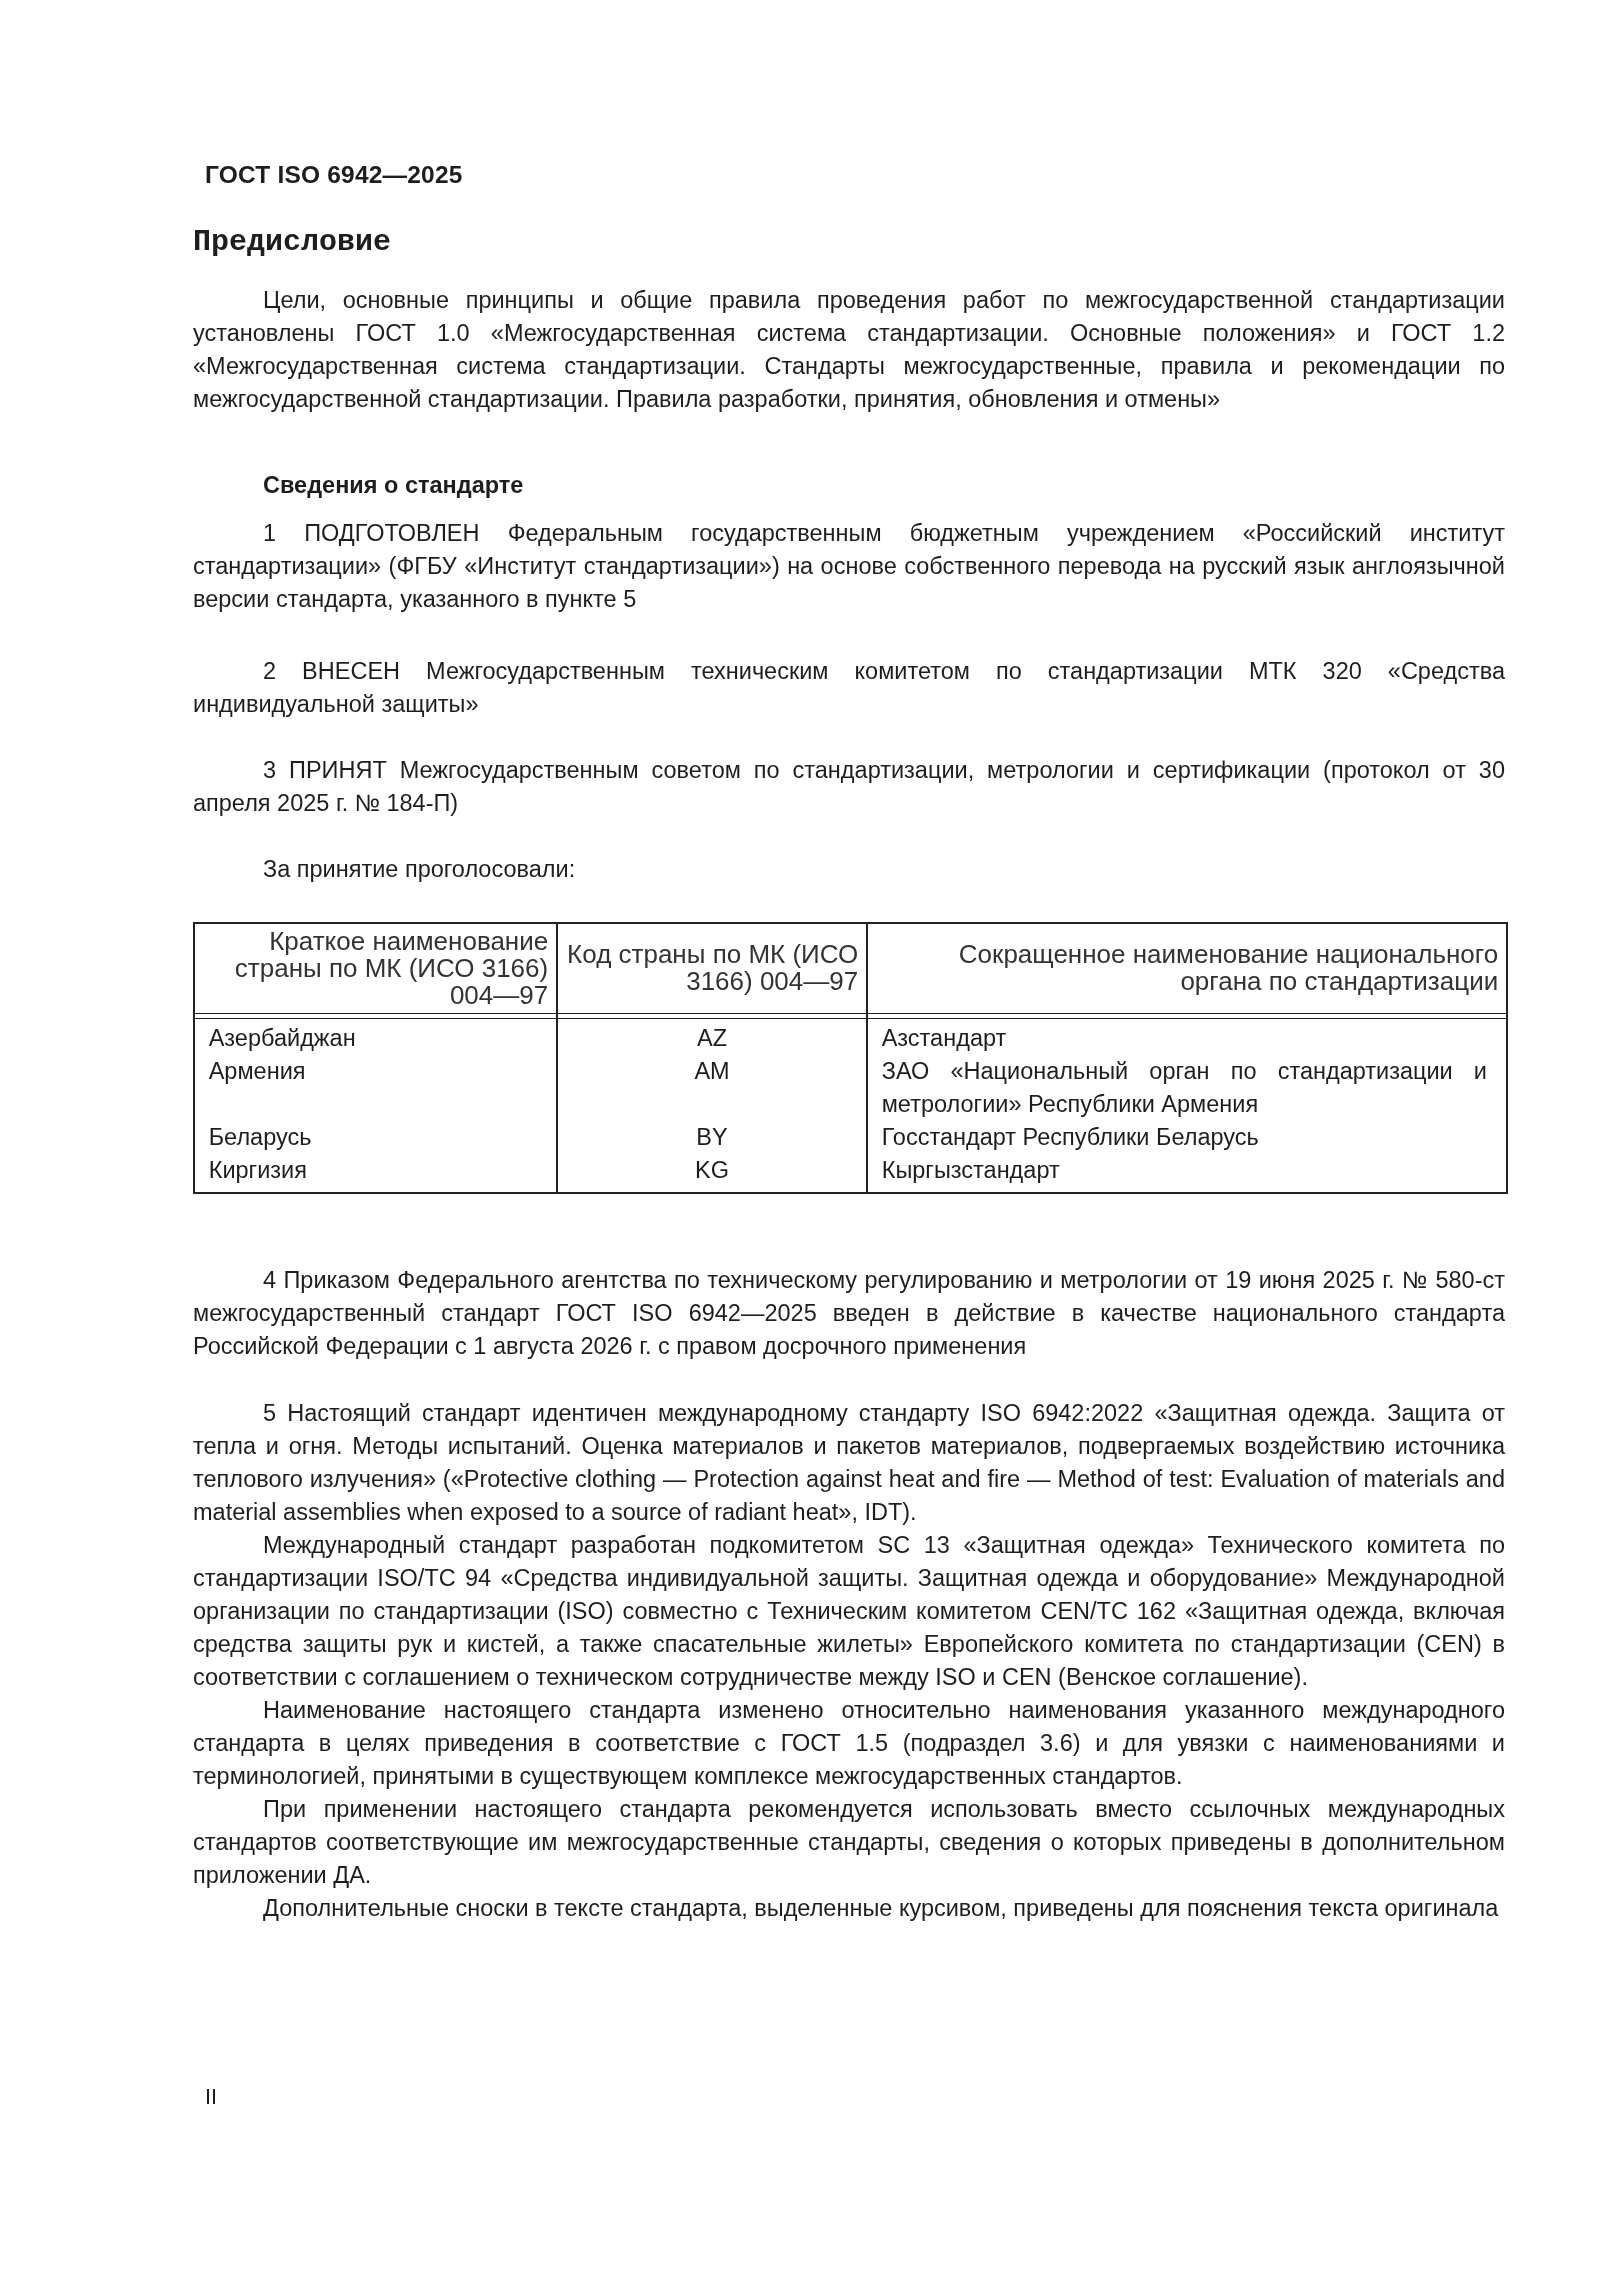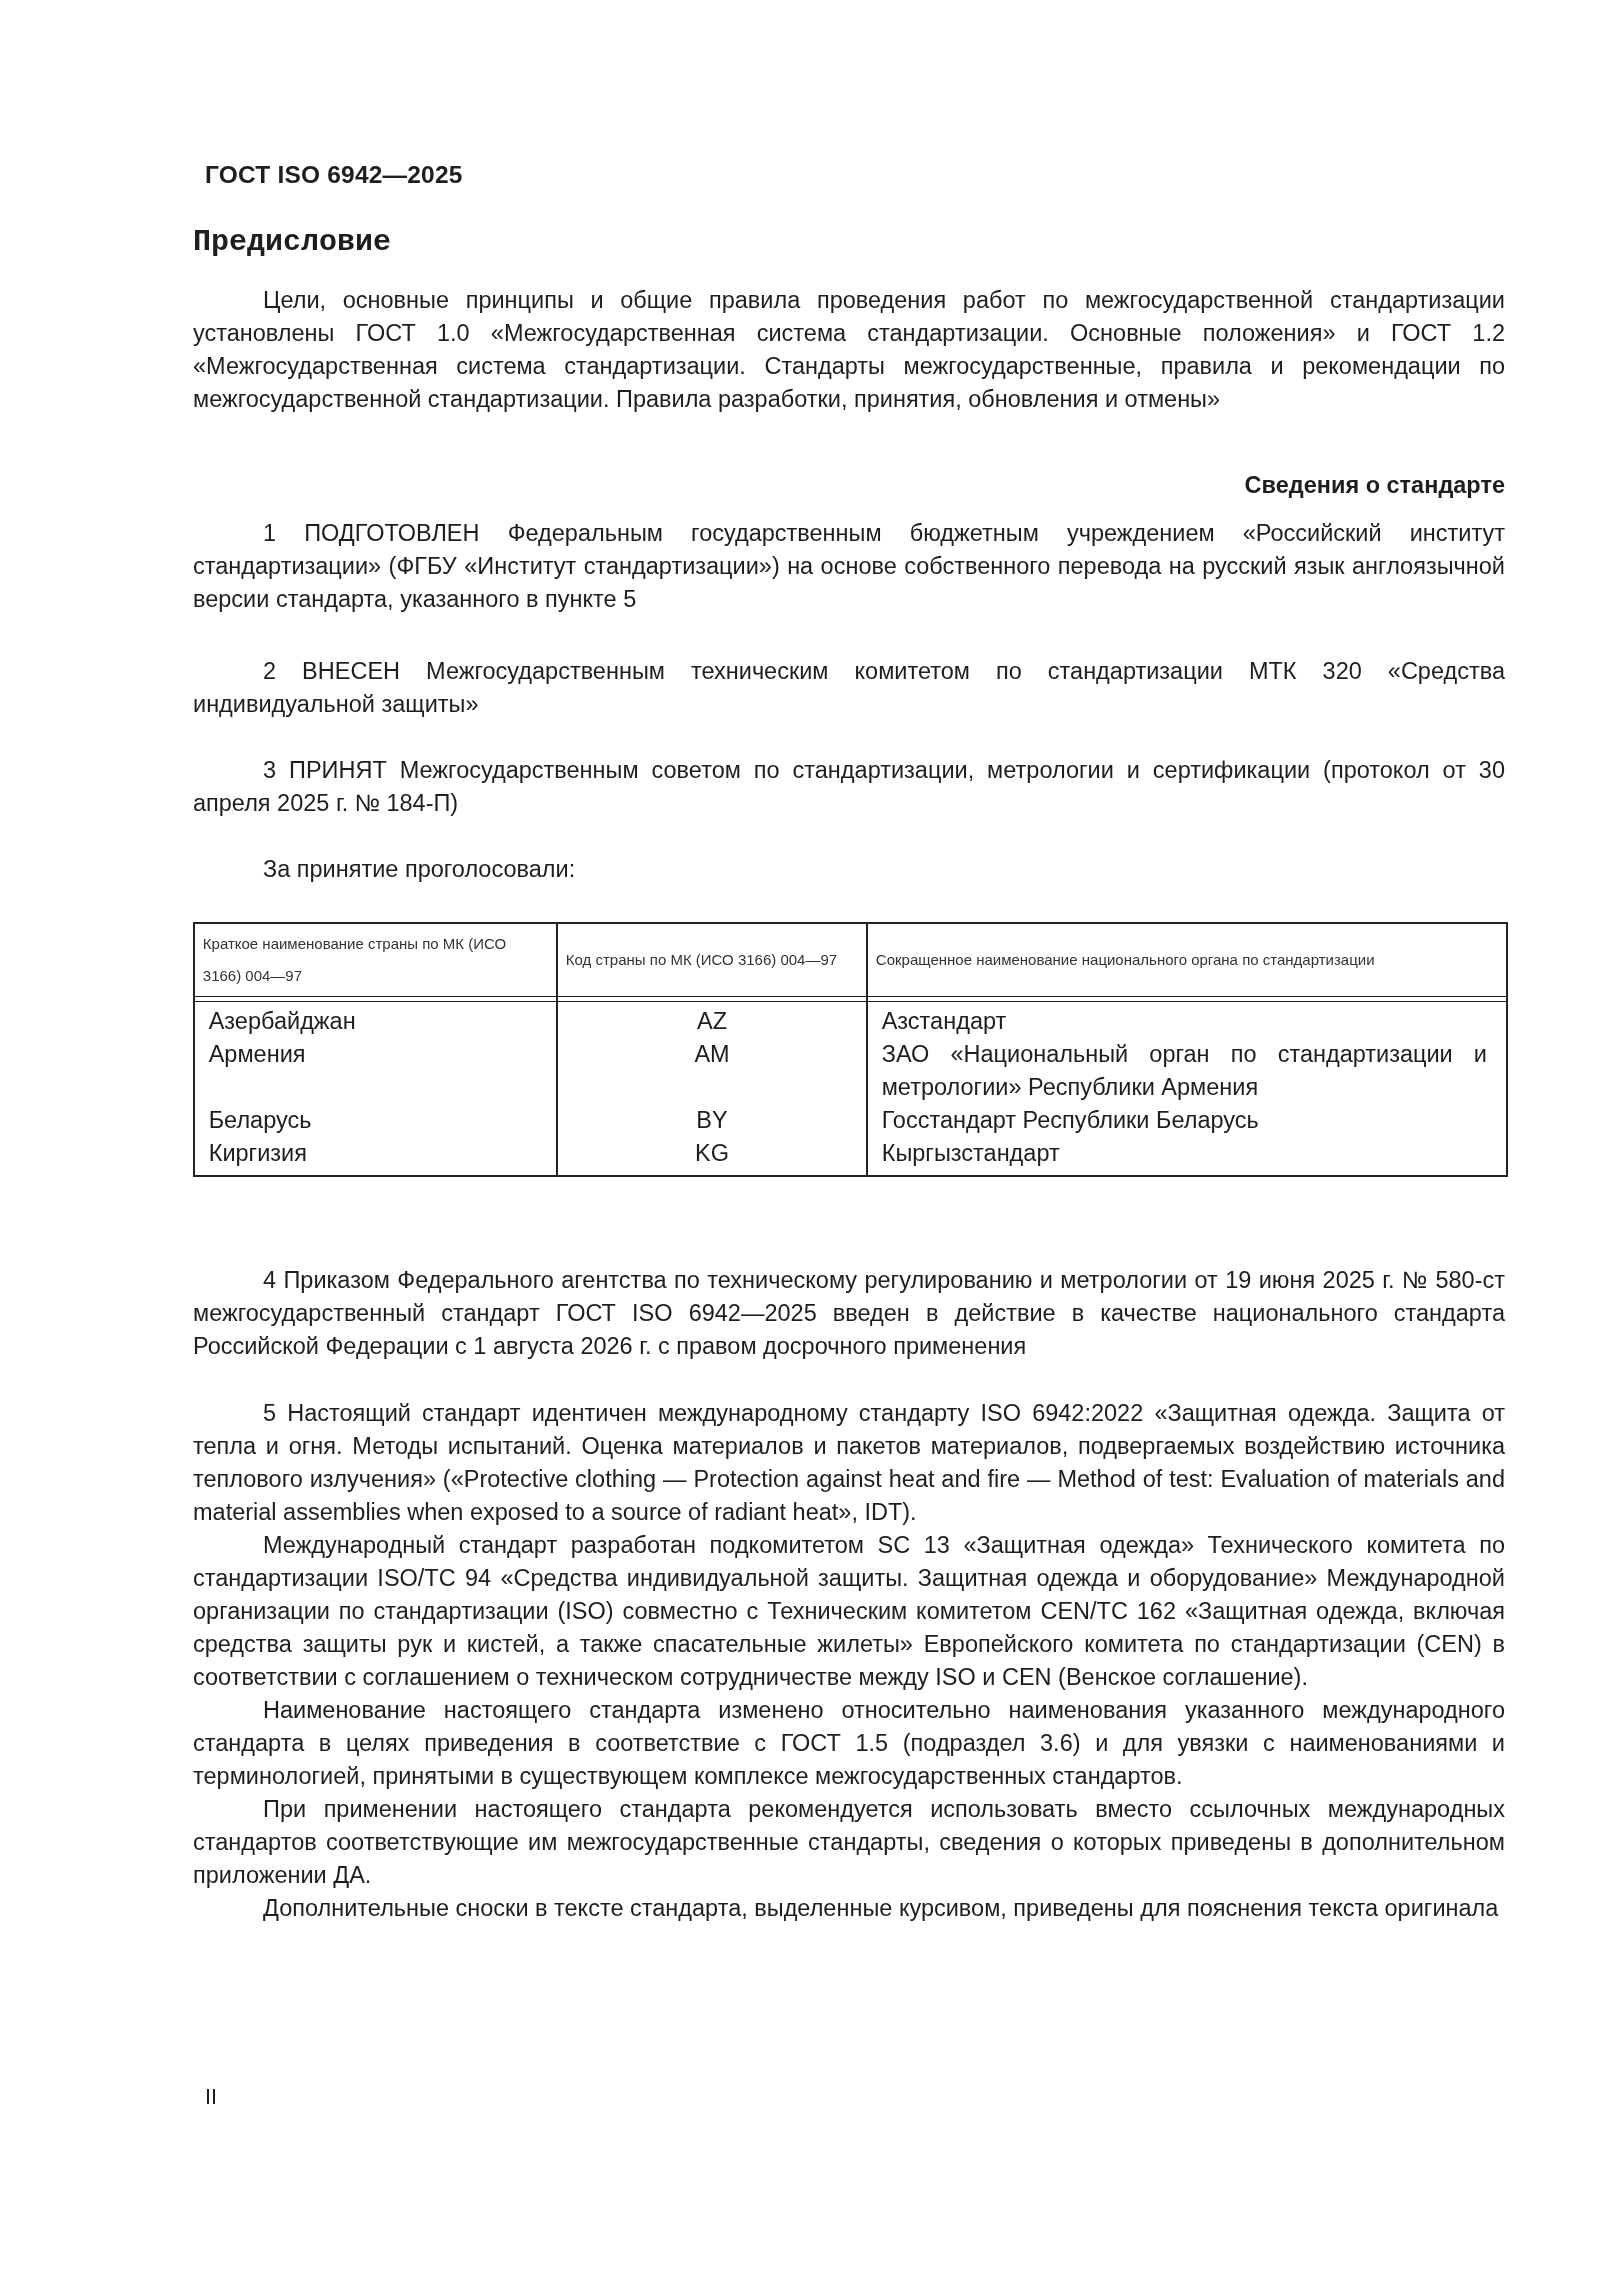--- a/index.html
+++ b/index.html
@@ -13,35 +13,35 @@
   }
   .title {
     position: absolute; left: 193px; width: 1312px; top: 225px;
     text-align: left; font-size: 30px; font-weight: bold; margin: 0; font-family: Liberation Mono, monospace;
   }
   .block {
     position: absolute; left: 193px; width: 1312px;
     font-size: 23.5px; line-height: 33px; margin: 0;
   }
   .p { text-indent: 70px; text-align: justify; margin: 0; }
-  .subhead { font-weight: bold; text-indent: 70px; margin: 0; text-align: right; }
+  .subhead { font-weight: bold; text-indent: 70px; margin: 0; }
 
   
   .vote-table {
     position: absolute; left: 193px; top: 922px; width: 1312px;
     border-collapse: collapse; table-layout: fixed;
     font-size: 23.5px; line-height: 33px;
   }
   .vote-table col.c1 { width: 363px; }
   .vote-table col.c2 { width: 310px; }
   .vote-table col.c3 { width: 640px; }
   .vote-table th {
-    font-weight: normal; font-size: 15px; line-height: 32px; color: #333;
+    font-weight: normal; font-size: 26px; line-height: 27px; color: #333;
     border: 2.9px solid #222; border-bottom: 1.5px solid #222;
-    height: 63px; padding: 3.9px 7.8px; vertical-align: middle; text-align: left;
+    height: 63px; padding: 3.9px 7.8px; vertical-align: middle; text-align: right;
   }
   .vote-table thead tr.sep td {
     height: 3.9px; padding: 0; border-left: 2.9px solid #222; border-right: 2.9px solid #222;
     border-bottom: 1.5px solid #222;
   }
   .vote-table td {
     border-left: 2.9px solid #222; border-right: 2.9px solid #222;
     padding: 0 13.7px; vertical-align: top;
   }
   .vote-table tbody tr:first-child td { padding-top: 2.9px; }

